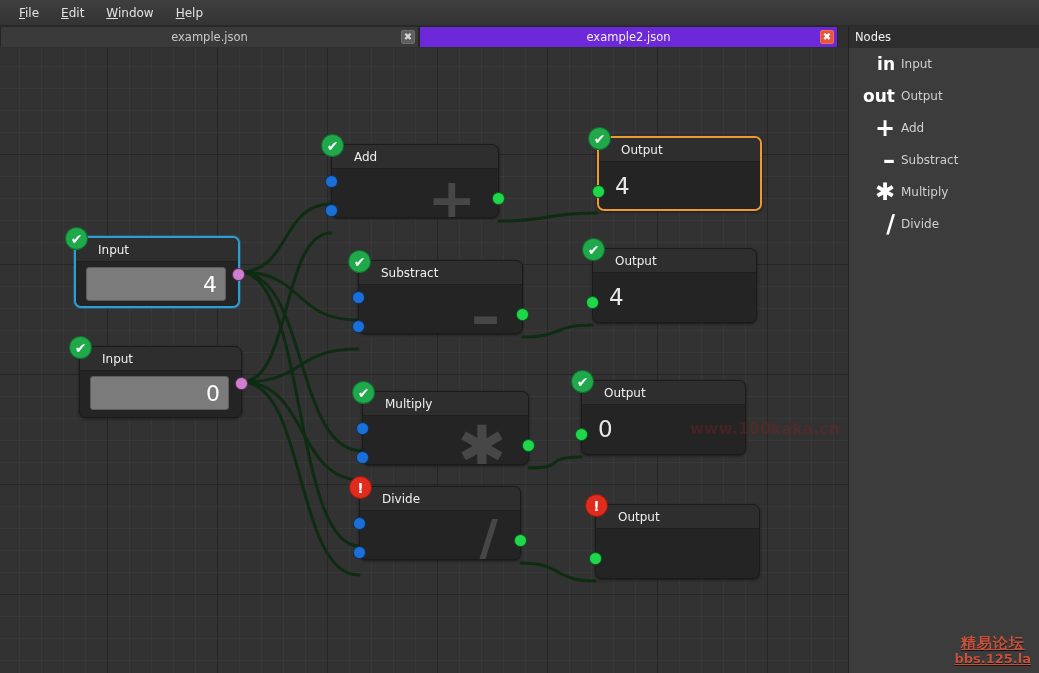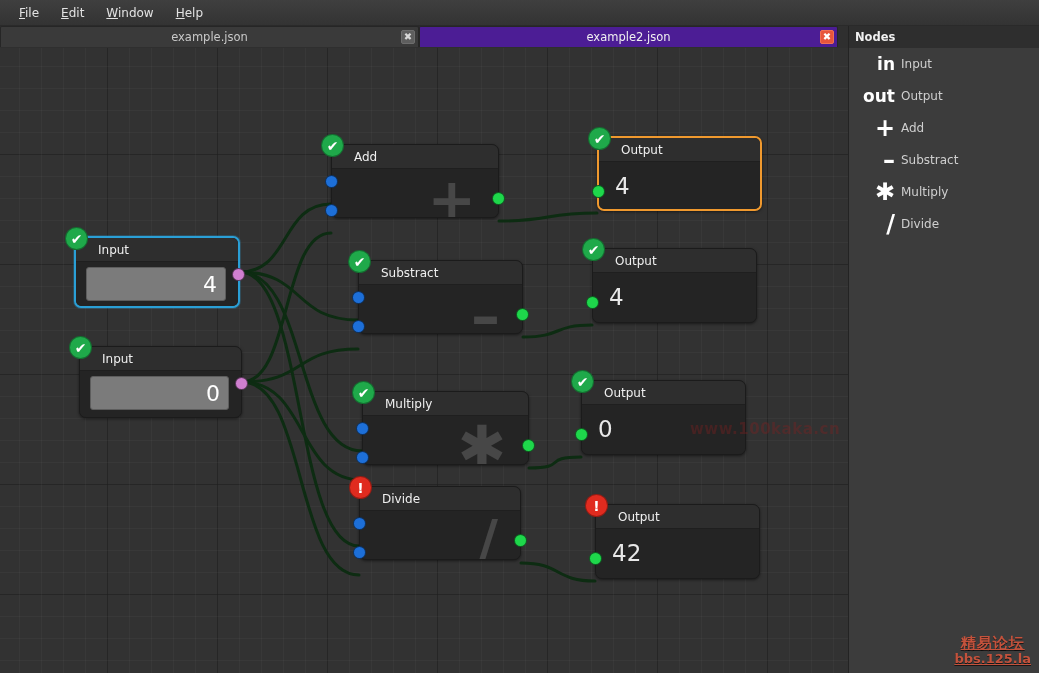--- a/index.html
+++ b/index.html
@@ -51,21 +51,21 @@
     border-bottom: none;
     border-radius: 2px 2px 0 0;
   }
   .tab.inactive {
     width: 419px;
     background: #3a3a3a;
     color: #c9c9c9;
   }
   .tab.active {
     width: 419px;
-    background: #4c1d95;
+    background: #6d28d9;
     color: #f0f0f0;
   }
   .tab-label { pointer-events: none; }
   .tab-close {
     position: absolute; right: 3px; top: 3px;
     width: 14px; height: 14px;
     display: flex; align-items: center; justify-content: center;
     font-size: 10px; font-weight: bold;
     line-height: 1;
     border-radius: 2px;
@@ -174,21 +174,21 @@
     position: absolute; left: 848px; top: 26px;
     width: 191px; height: 647px;
     background: #3c3c3c;
     border-left: 1px solid #232323;
   }
   #sidebar-header {
     height: 22px;
     background: #2e2e2e;
     display: flex; align-items: center;
     padding-left: 6px;
-    font-size: 11.5px; font-weight: bold;
+    font-size: 11.5px; font-weight: normal;
     color: #f0f0f0;
   }
   .node-item {
     height: 32px;
     display: flex; align-items: center;
     padding-left: 4px;
   }
   .ni-icon {
     width: 42px;
     text-align: right;
@@ -369,23 +369,20 @@
           <div class="node-body">
             <div class="out-value" style="left: 16px; top: 13px;">0</div>
           </div>
         </div>
         <div class="node" style="left: 595px; top: 456px; width: 165px; height: 75px;">
           <div class="badge err">
             <span class="g">!</span>
           </div>
           <div class="node-header">Output</div>
           <div class="port in-green" style="top: 47px;"></div>
-          <div class="node-body">
-            <div class="out-value" style="left: 16px; top: 13px;">42</div>
-          </div>
         </div>
       </div>
   </div>
 
   <div id="sidebar">
     <div id="sidebar-header">Nodes</div>
     <div id="sidebar-list">
         <div class="node-item">
           <div class="ni-icon">in</div>
           <div class="ni-label">Input</div>

